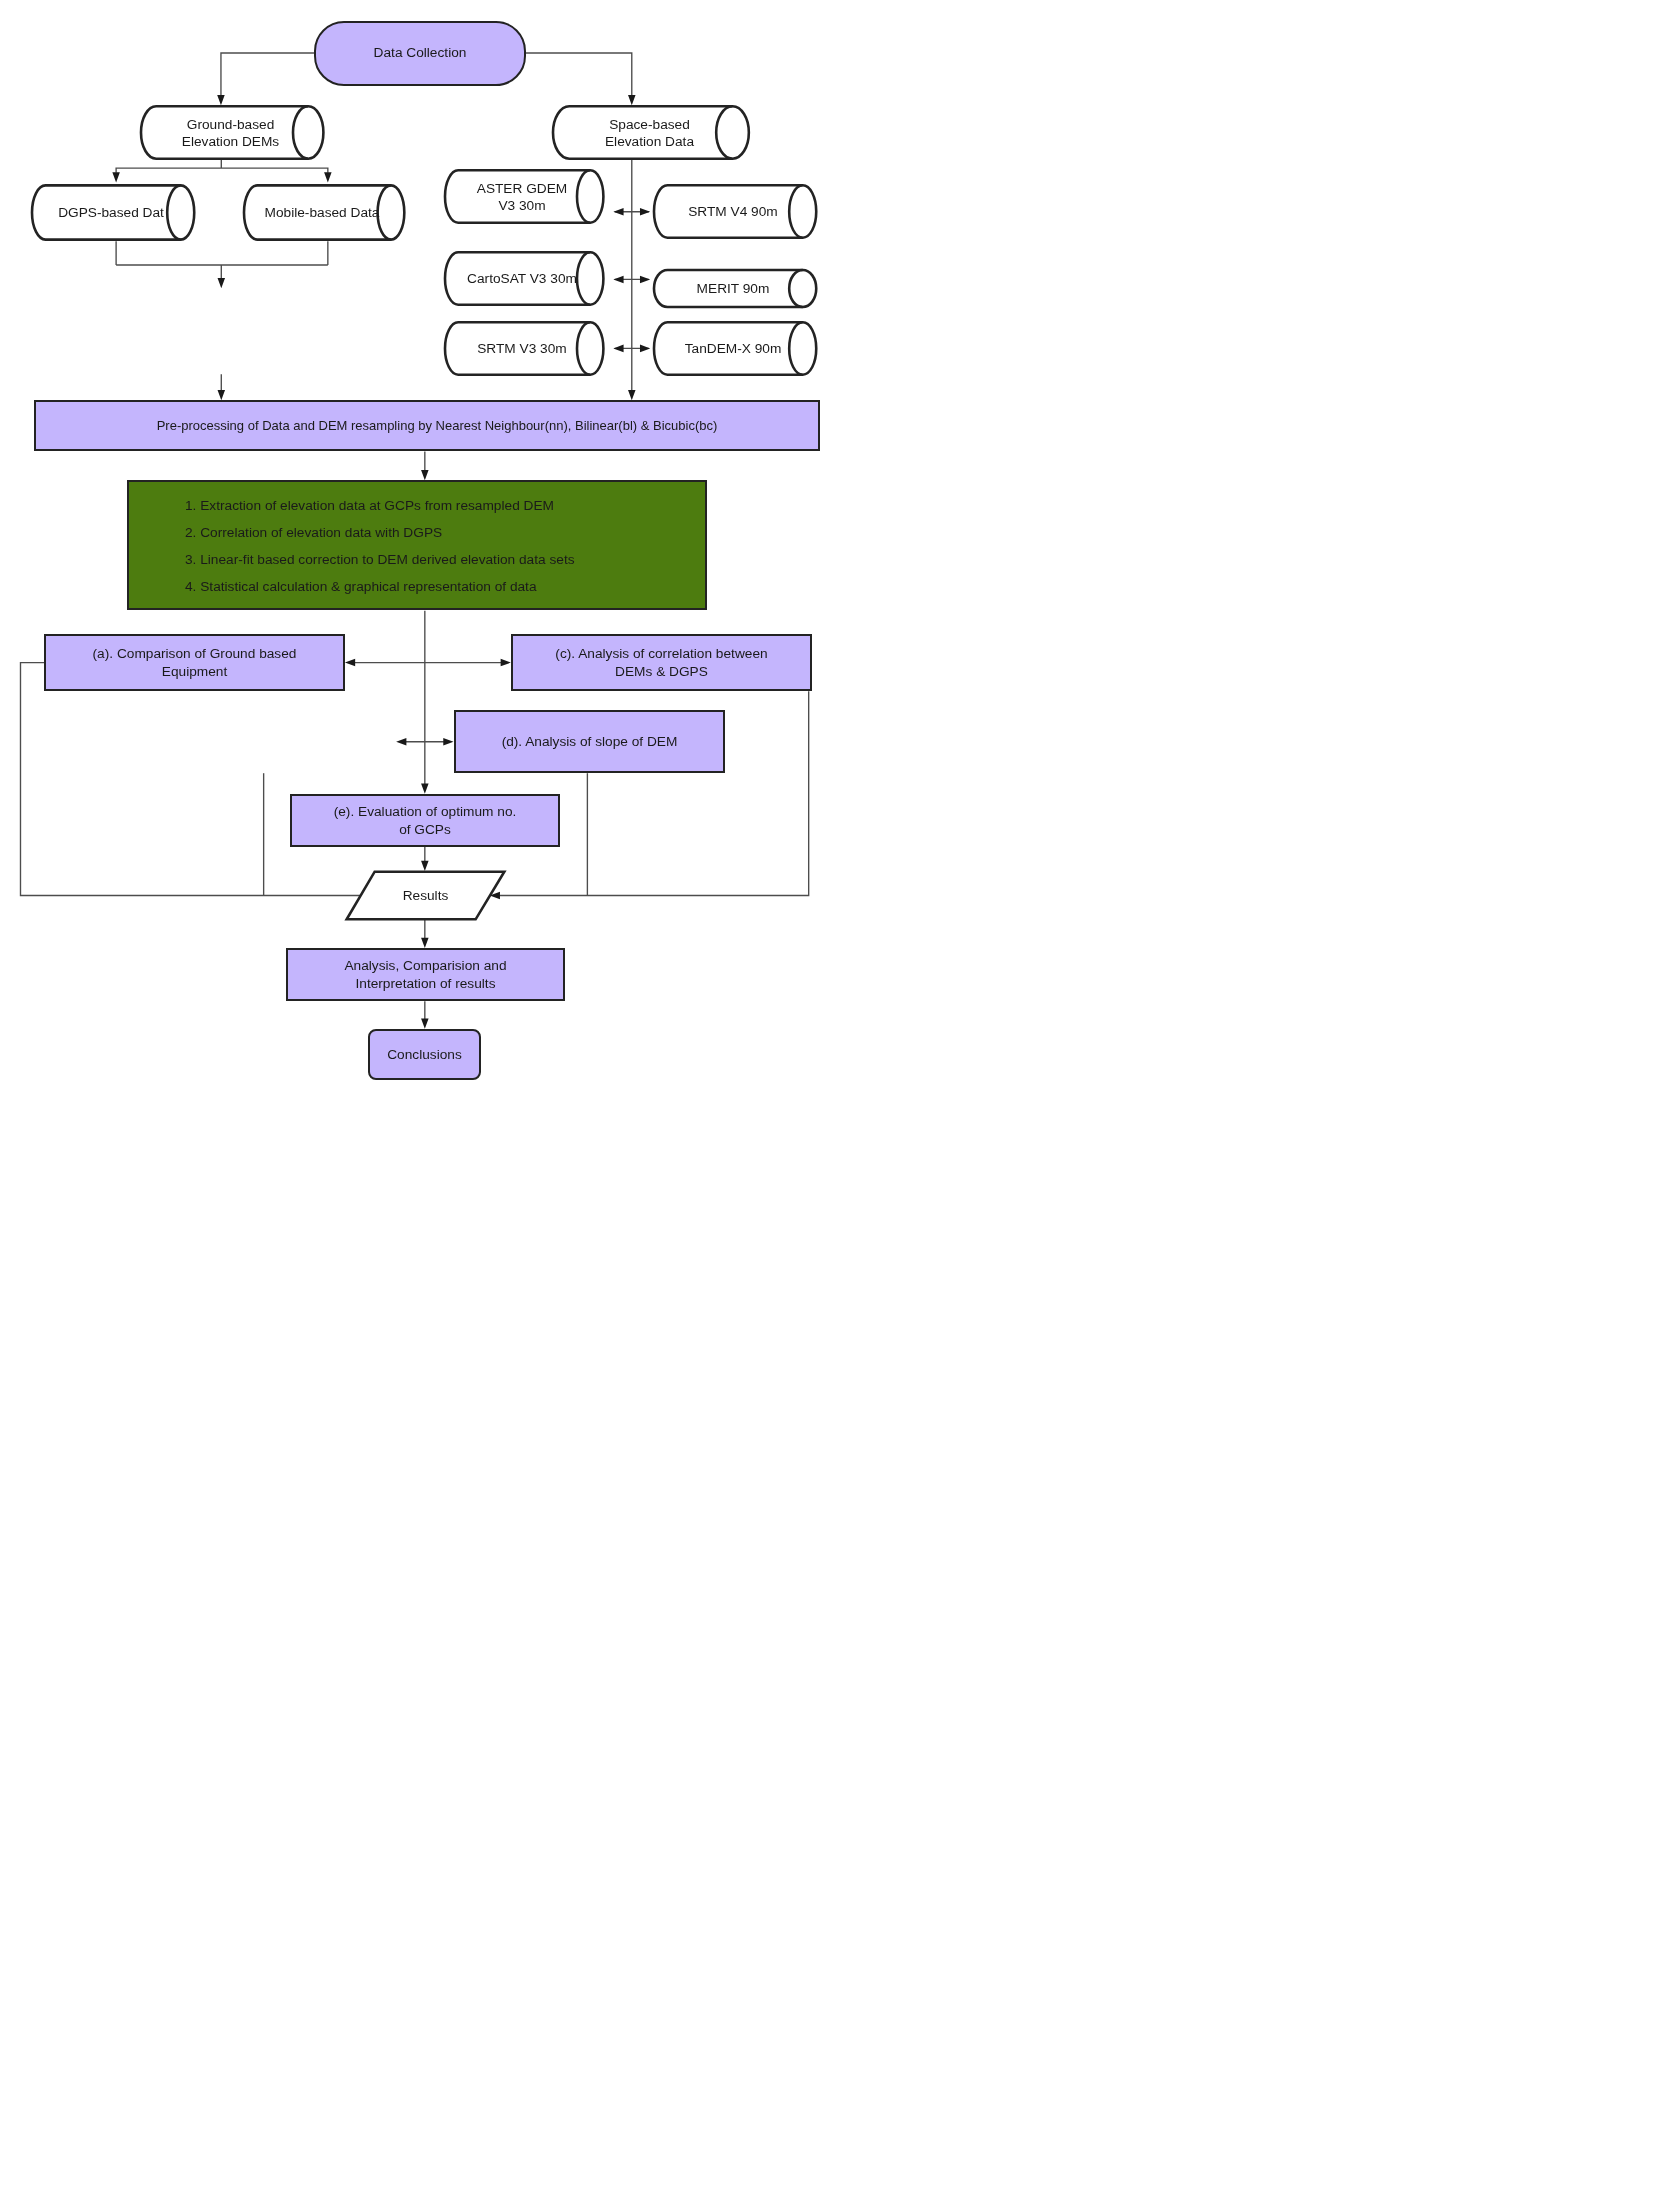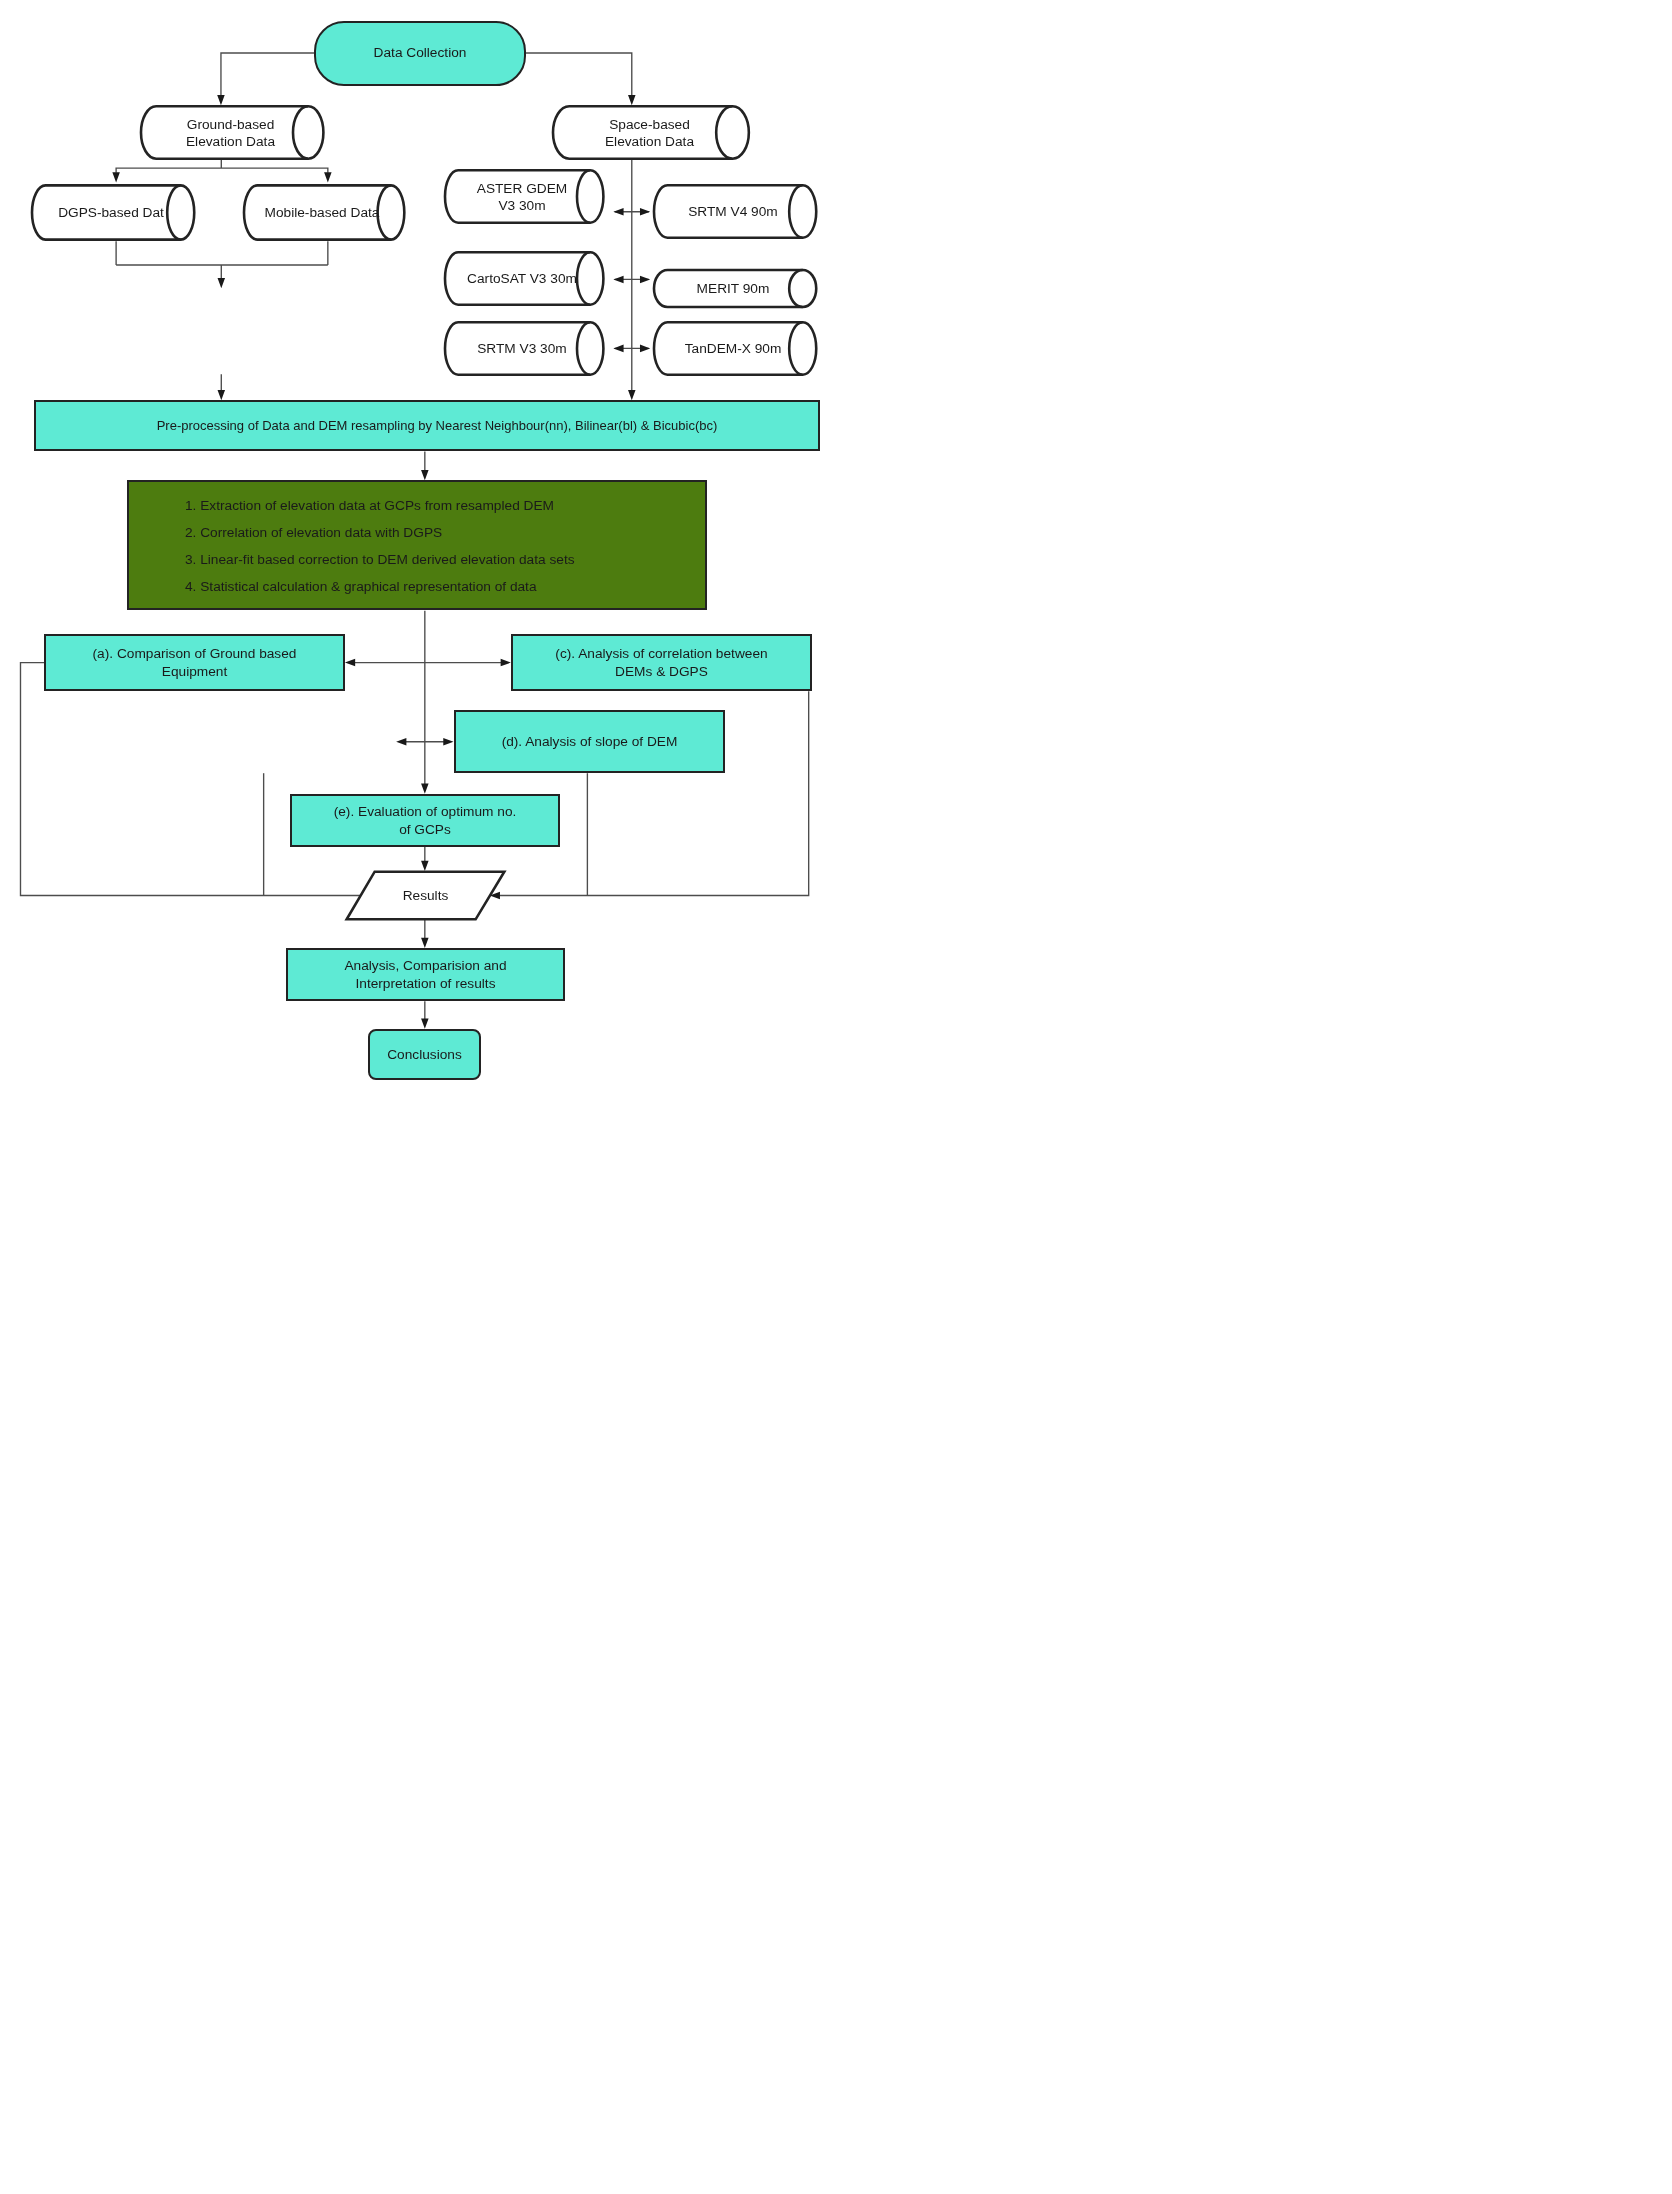--- a/index.html
+++ b/index.html
@@ -17,21 +17,21 @@
   .shape-svg .rim { fill:none; }
 
   .label {
     position:absolute; left:0; top:0; right:0; bottom:0;
     display:flex; align-items:center; justify-content:center;
     text-align:center; white-space:pre-line; font-size:13.7px; line-height:17px;
   }
   .cyl .label { padding-right:11px; }
 
   .box {
-    background:#5eead4; border:2px solid #232323;
+    background:#c4b5fd; border:2px solid #232323;
     display:flex; align-items:center; justify-content:center;
     text-align:center; white-space:pre-line; font-size:13.7px; line-height:18px;
   }
   .stadium { border-radius:30px; }
   .stadium-sm { border-radius:8px; }
   .bar-label { font-size:13px;padding-left:20px; }
 
   .steps {
     background:#4d7c0f; border:2px solid #232323;
     padding:10.2px 12.3px 0 56px; font-size:13.7px; line-height:27px;
@@ -95,21 +95,21 @@
   <div class="node box stadium" style="left:314px;top:20.5px;width:212px;height:65px">
     <span>Data Collection</span>
   </div>
 
   <div class="node cyl" style="left:141px;top:105px;width:190px;height:55px">
     <svg class="shape-svg" viewBox="0 0 100 42" preserveAspectRatio="none">
       <path d="M 8 1 L 88 1 A 8 20 0 0 1 96 21 A 8 20 0 0 1 88 41 L 8 41 A 8 20 0 0 1 8 1 Z"></path>
       <path class="rim" d="M 88 1 A 8 20 0 0 0 88 41"></path>
     </svg>
     <div class="label">Ground-based
-Elevation Data</div>
+Elevation DEMs</div>
   </div>
 
   <div class="node cyl" style="left:553px;top:105px;width:204px;height:55px">
     <svg class="shape-svg" viewBox="0 0 100 42" preserveAspectRatio="none">
       <path d="M 8 1 L 88 1 A 8 20 0 0 1 96 21 A 8 20 0 0 1 88 41 L 8 41 A 8 20 0 0 1 8 1 Z"></path>
       <path class="rim" d="M 88 1 A 8 20 0 0 0 88 41"></path>
     </svg>
     <div class="label">Space-based
 Elevation Data</div>
   </div>

